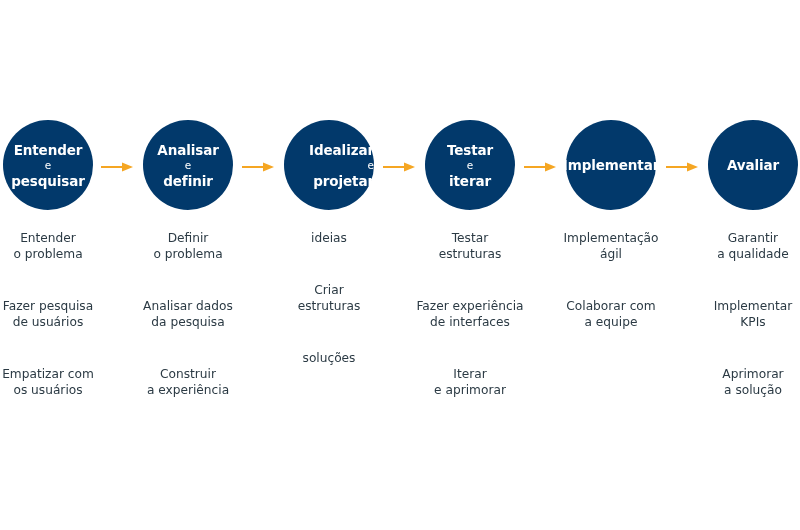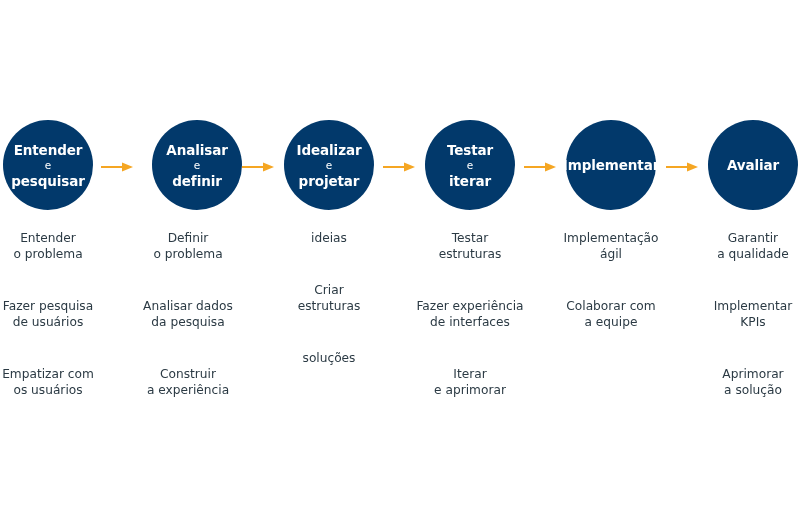--- a/index.html
+++ b/index.html
@@ -100,27 +100,27 @@
 <div id="diagram">
 
   <div class="circles-row">
 
     <div class="step-node" style="left:3px;">
       <span class="node-line">Entender</span>
       <span class="node-conn">e</span>
       <span class="node-line">pesquisar</span>
     </div>
 
-    <div class="step-node" style="left:152px;">
+    <div class="step-node" style="left:143px;">
       <span class="node-line">Analisar</span>
       <span class="node-conn">e</span>
       <span class="node-line">definir</span>
     </div>
 
-    <div class="step-node" style="left:284px;">
+    <div class="step-node" style="left:284px;align-items:flex-end;">
       <span class="node-line">Idealizar</span>
       <span class="node-conn">e</span>
       <span class="node-line">projetar</span>
     </div>
 
     <div class="step-node" style="left:425px;">
       <span class="node-line">Testar</span>
       <span class="node-conn">e</span>
       <span class="node-line">iterar</span>
     </div>

